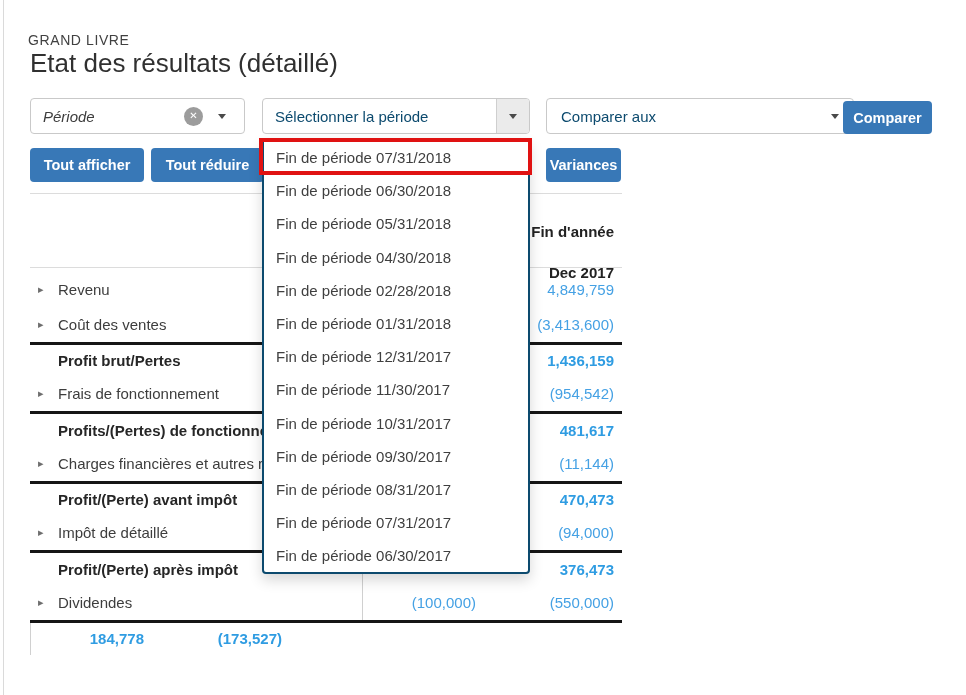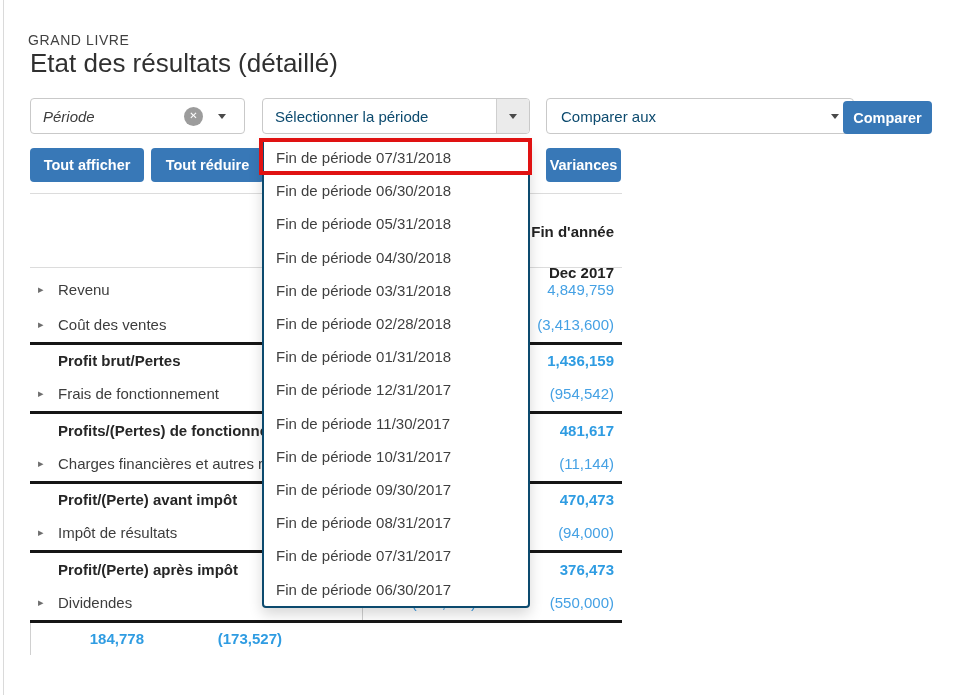--- a/index.html
+++ b/index.html
@@ -211,21 +211,21 @@
         <div class="cell label">
           <span class="arrow-space"></span>
           <span>Profit/(Perte) avant impôt</span>
         </div>
         <div class="cell col2"></div>
         <div class="cell col3">470,473</div>
       </div>
       <div class="trow">
         <div class="cell label">
           <span class="arrow">▸</span>
-          <span>Impôt de résultats</span>
+          <span>Impôt de détaillé</span>
         </div>
         <div class="cell col2"></div>
         <div class="cell col3">(94,000)</div>
       </div>
       <div class="trow bold section-start">
         <div class="cell label">
           <span class="arrow-space"></span>
           <span>Profit/(Perte) après impôt</span>
         </div>
         <div class="cell col2"></div>
@@ -244,21 +244,20 @@
         <div class="cell col3">(173,527)</div>
       </div>
     </div>
 </div>
 
 <div class="dropdown">
     <div class="dd-item highlighted">Fin de période 07/31/2018</div>
     <div class="dd-item">Fin de période 06/30/2018</div>
     <div class="dd-item">Fin de période 05/31/2018</div>
     <div class="dd-item">Fin de période 04/30/2018</div>
-    <div class="dd-item">Fin de période 03/31/2018</div>
     <div class="dd-item">Fin de période 02/28/2018</div>
     <div class="dd-item">Fin de période 01/31/2018</div>
     <div class="dd-item">Fin de période 12/31/2017</div>
     <div class="dd-item">Fin de période 11/30/2017</div>
     <div class="dd-item">Fin de période 10/31/2017</div>
     <div class="dd-item">Fin de période 09/30/2017</div>
     <div class="dd-item">Fin de période 08/31/2017</div>
     <div class="dd-item">Fin de période 07/31/2017</div>
     <div class="dd-item">Fin de période 06/30/2017</div>
   </div>

